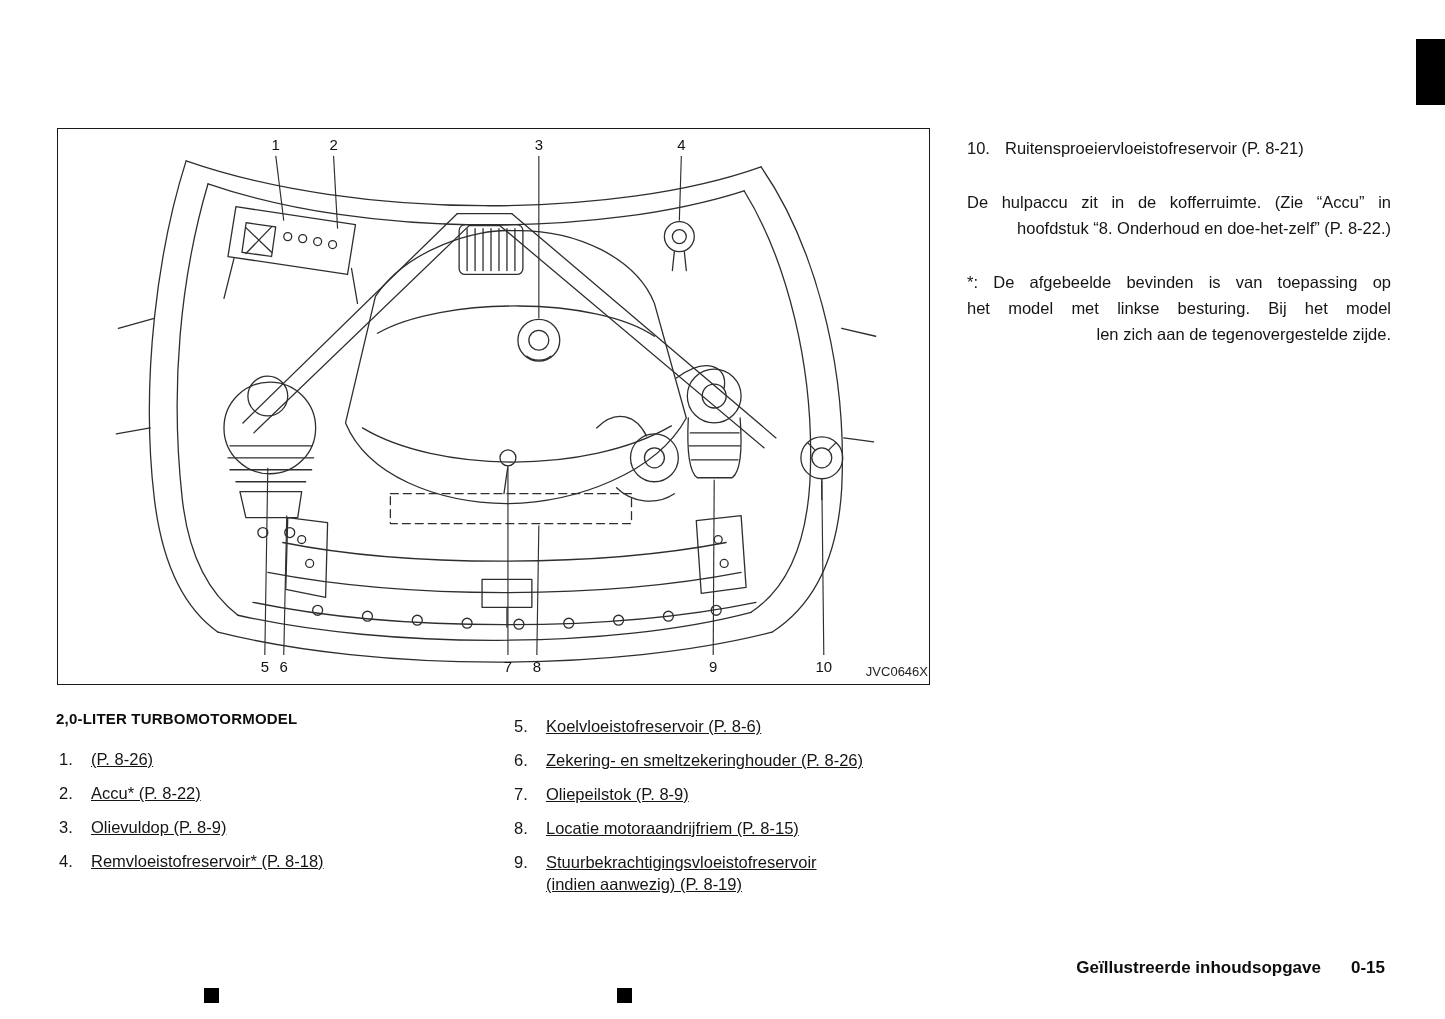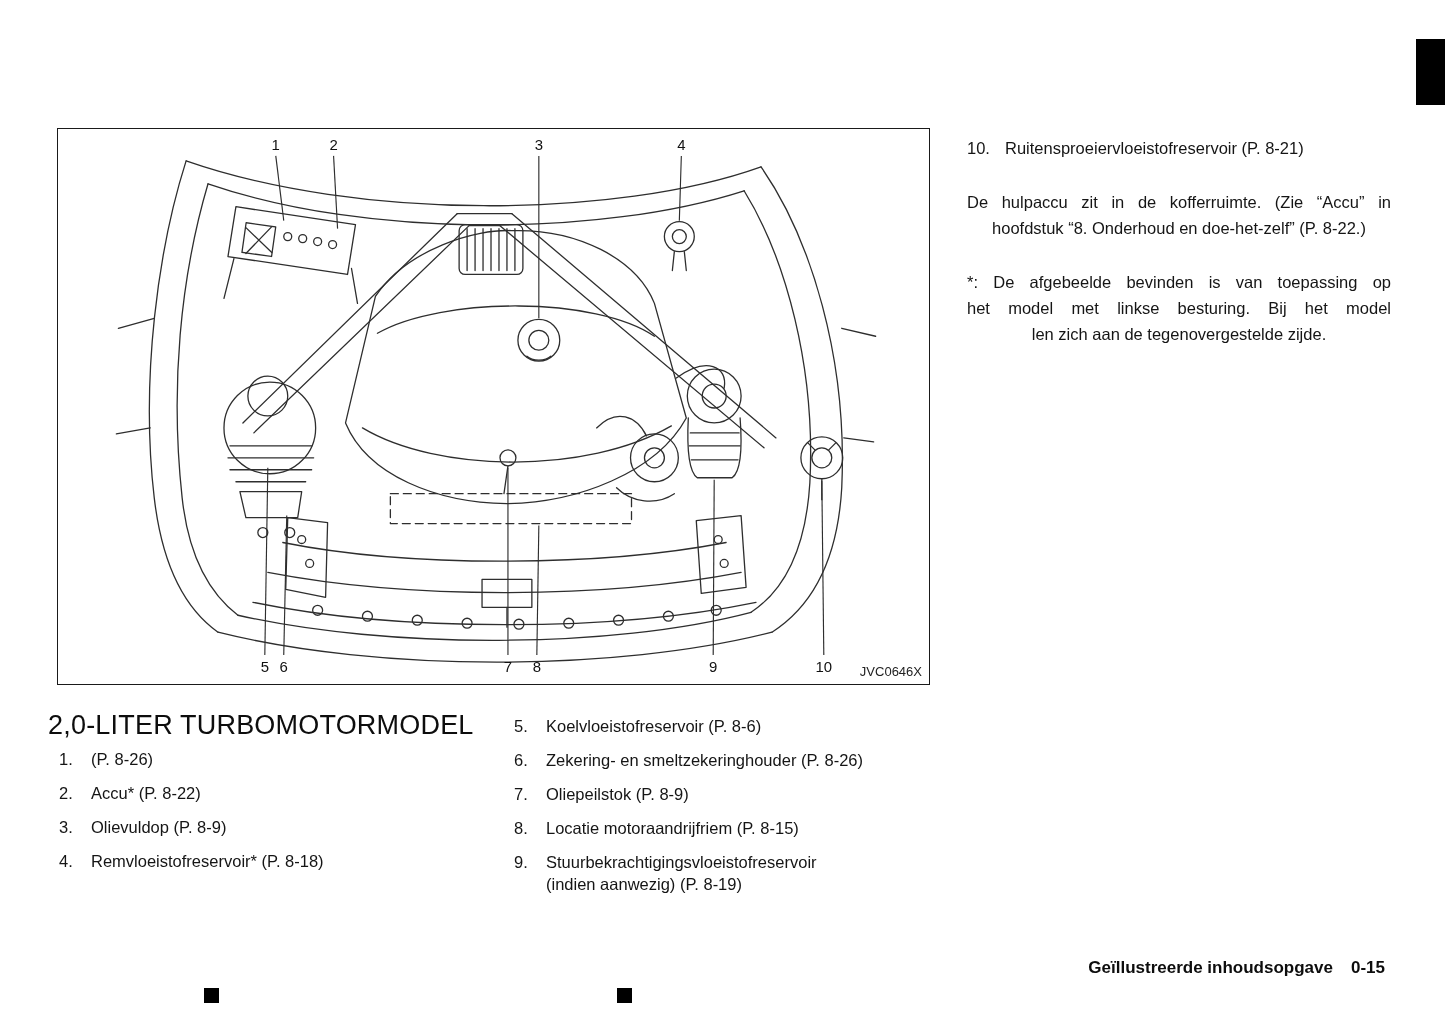--- a/index.html
+++ b/index.html
@@ -23,68 +23,68 @@
   .diagram-box {
     position: absolute;
     left: 57px; top: 128px;
     width: 873px; height: 557px;
     border: 1.5px solid #1a1a1a;
     background: #fff;
   }
   .diagram-box svg { display: block; width: 100%; height: 100%; }
   .diagram-code {
     position: absolute;
-    right: 7px; bottom: 5px;
+    right: 1px; bottom: 5px;
     font-size: 13px;
     color: #222;
     background: #fff;
     padding-left: 4px;
   }
   .right-col {
     position: absolute;
     left: 967px; top: 135px;
     width: 424px;
     font-size: 16.5px;
     line-height: 26px;
     color: #151515;
   }
   .rc-item10 { display: flex; }
   .rc-item10 .rc-num { width: 38px; flex: 0 0 38px; }
   .para { margin-top: 28px; }
   .jline { text-align: justify; text-align-last: justify; }
-  .jline-last { text-align: center; }
+  .jline-last { text-align: right; }
   .section-heading {
     position: absolute;
-    left: 48px; top: 710px;
-    font-size: 27px;
-    font-weight: normal;
+    left: 56px; top: 710px;
+    font-size: 15px;
+    font-weight: bold;
     letter-spacing: 0.2px;
     color: #0d0d0d;
   }
   .list {
     position: absolute;
     font-size: 16.5px;
     line-height: 22px;
     color: #151515;
   }
   .list-left { left: 59px; top: 748px; width: 420px; }
   .list-right { left: 514px; top: 715px; width: 430px; }
   .li { display: flex; margin-bottom: 12px; }
   .li .num { flex: 0 0 32px; }
-  .li .txt { flex: 1 1 auto; }
+  .li .txt { flex: 1 1 auto; text-decoration: underline; }
   .li .txt .l2 { margin-top: 0; }
   .footer {
     position: absolute;
     right: 60px; top: 958px;
     font-size: 17px;
     font-weight: bold;
     color: #0d0d0d;
     display: flex;
     align-items: baseline;
-    gap: 18px;
+    gap: 30px;
   }
   .reg-mark {
     position: absolute;
     width: 15px; height: 15px;
     background: #000;
   }
   .reg-1 { left: 204px; top: 988px; }
   .reg-2 { left: 617px; top: 988px; }
   .art { stroke: #2e2e2e; fill: none; stroke-width: 1.3; stroke-linecap: round; stroke-linejoin: round; }
   .leader { stroke: #2e2e2e; fill: none; stroke-width: 1.15; }

